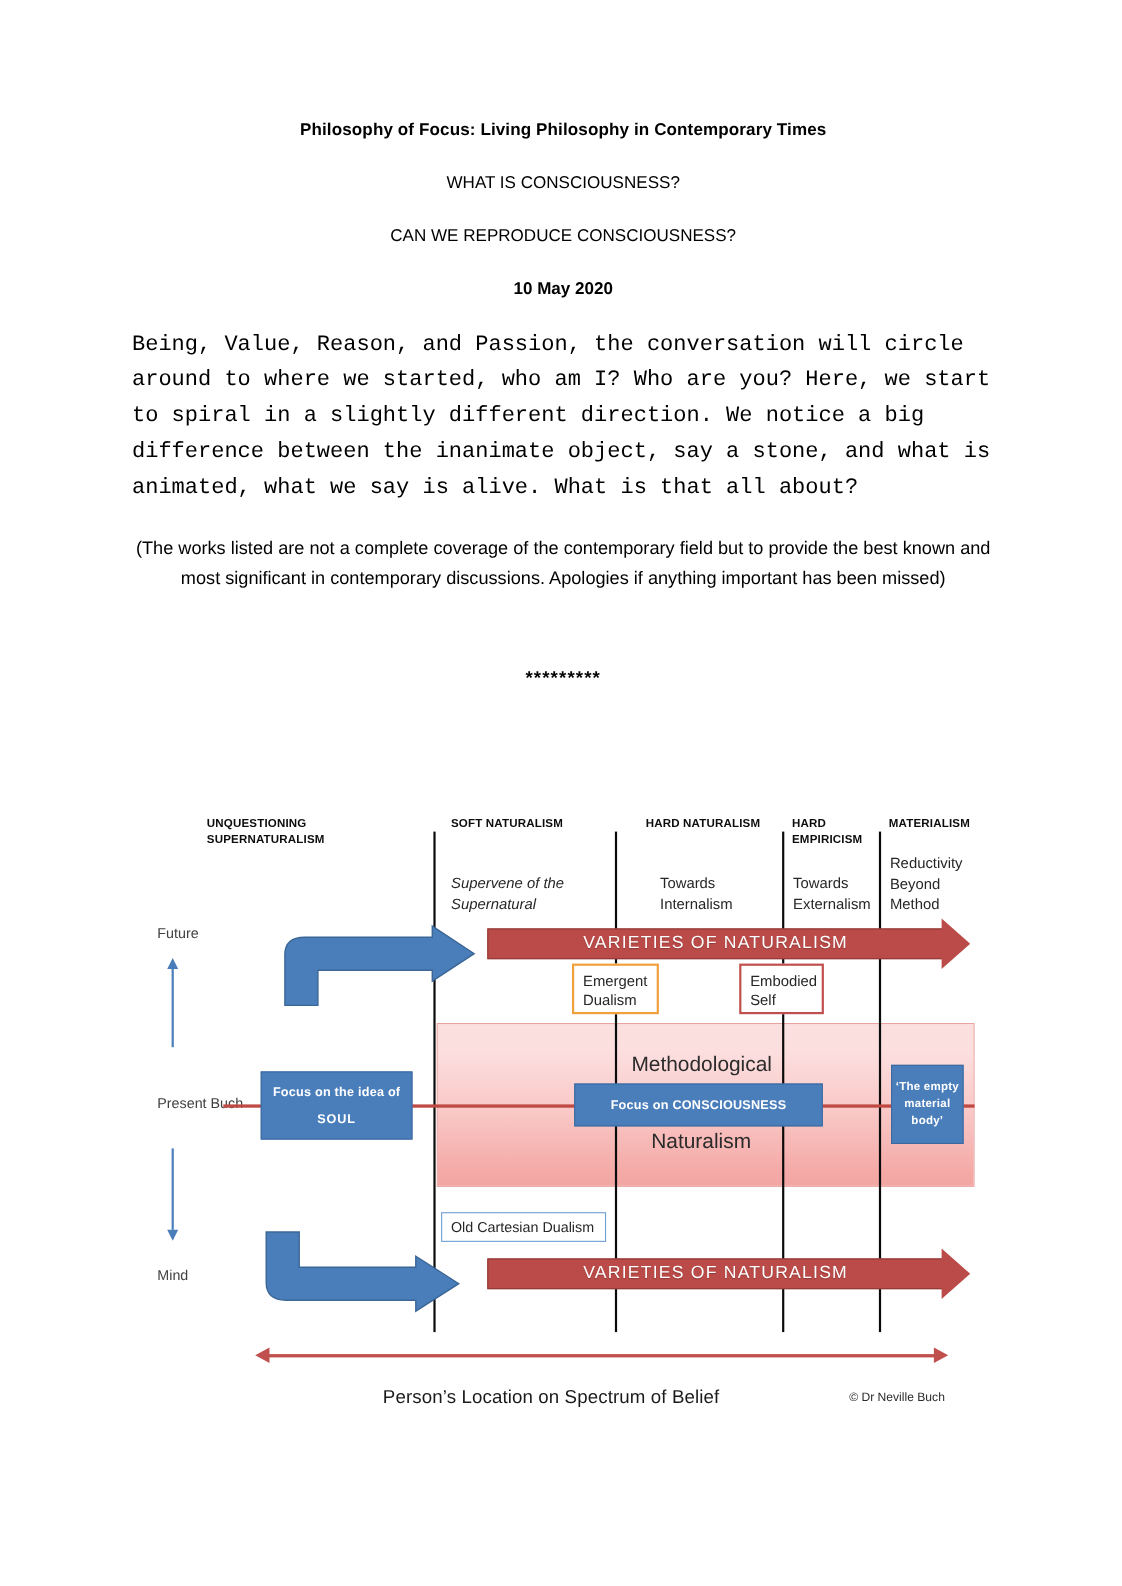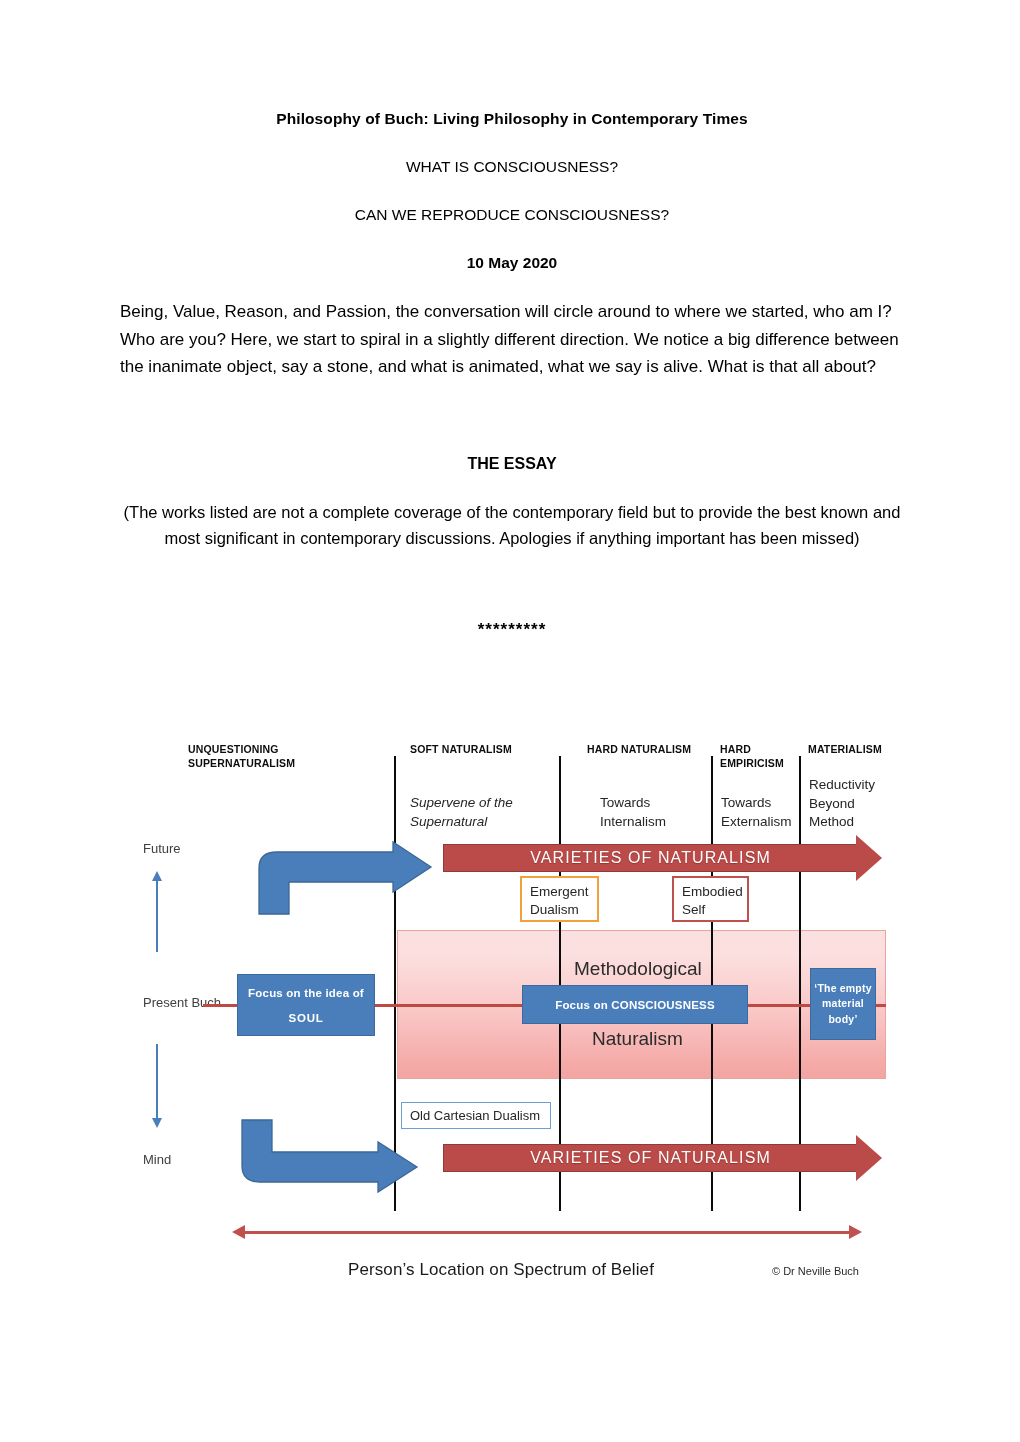--- a/index.html
+++ b/index.html
@@ -20,21 +20,21 @@
     font-size:15.5px; font-weight:bold; text-align:center;
     letter-spacing:0.1px; margin-bottom:30px;
   }
   .q-line {
     font-size:15.5px; text-align:center; margin-bottom:30px;
   }
   .date-line {
     font-size:15.5px; font-weight:bold; text-align:center; margin-bottom:26px;
   }
   .para {
-    font-size:17px; line-height:1.62; text-align:left; margin:0;
+    font-size:20px; line-height:1.62; text-align:left; margin:0;font-family:Liberation Mono, monospace;
   }
   .essay-head {
     font-size:16px; font-weight:bold; text-align:center;
     margin-top:74px;
   }
   .essay-note {
     font-size:16.5px; line-height:1.62; text-align:center; margin-top:26px;
   }
   .stars {
     font-size:17px; text-align:center; margin-top:68px;
@@ -155,26 +155,25 @@
   .credit {
     position:absolute; font-size:11px; color:#2b2b2b;
   }
 </style>
 </head>
 <body>
 
 <div class="page">
 
   <div class="doc">
-    <div class="title-line">Philosophy of Buch: Living Philosophy in Contemporary Times</div>
+    <div class="title-line">Philosophy of Focus: Living Philosophy in Contemporary Times</div>
     <div class="q-line">WHAT IS CONSCIOUSNESS?</div>
     <div class="q-line">CAN WE REPRODUCE CONSCIOUSNESS?</div>
     <div class="date-line">10 May 2020</div>
     <p class="para">Being, Value, Reason, and Passion, the conversation will circle around to where we started, who am I? Who are you? Here, we start to spiral in a slightly different direction. We notice a big difference between the inanimate object, say a stone, and what is animated, what we say is alive. What is that all about?</p>
-    <div class="essay-head">THE ESSAY</div>
     <div class="essay-note">(The works listed are not a complete coverage of the contemporary field but to provide the best known and most significant in contemporary discussions. Apologies if anything important has been missed)</div>
     <div class="stars">*********</div>
   </div>
 
   <div class="diagram">
 
     <div class="col-head" style="left:188px; top:14px; width:150px;">
       <span>UNQUESTIONING SUPERNATURALISM</span>
     </div>
     <div class="col-head" style="left:410px; top:14px; width:140px;">

